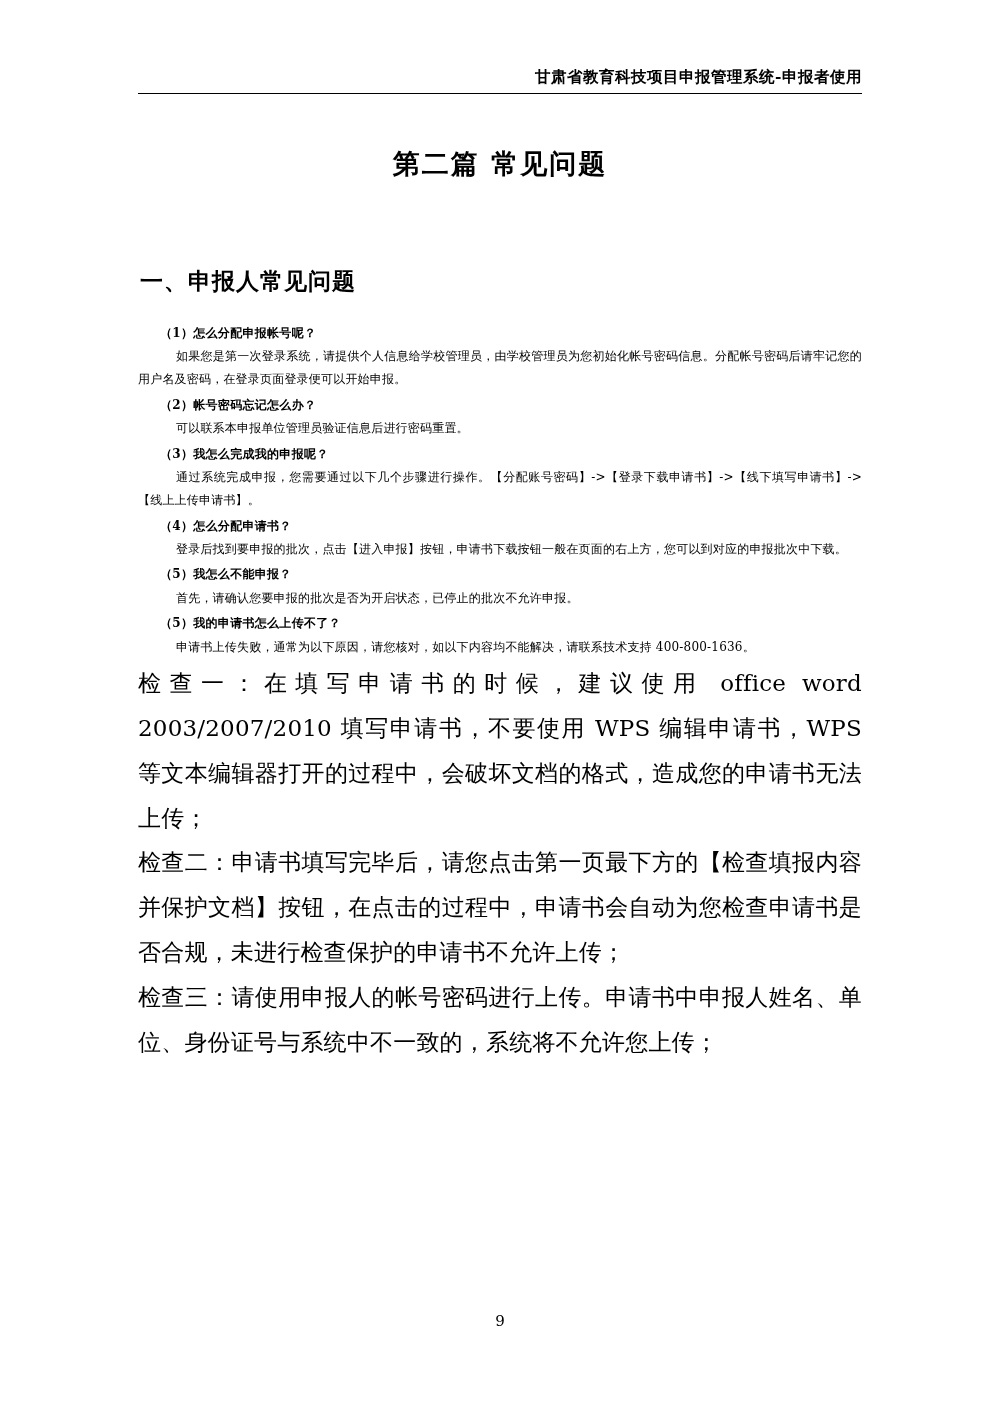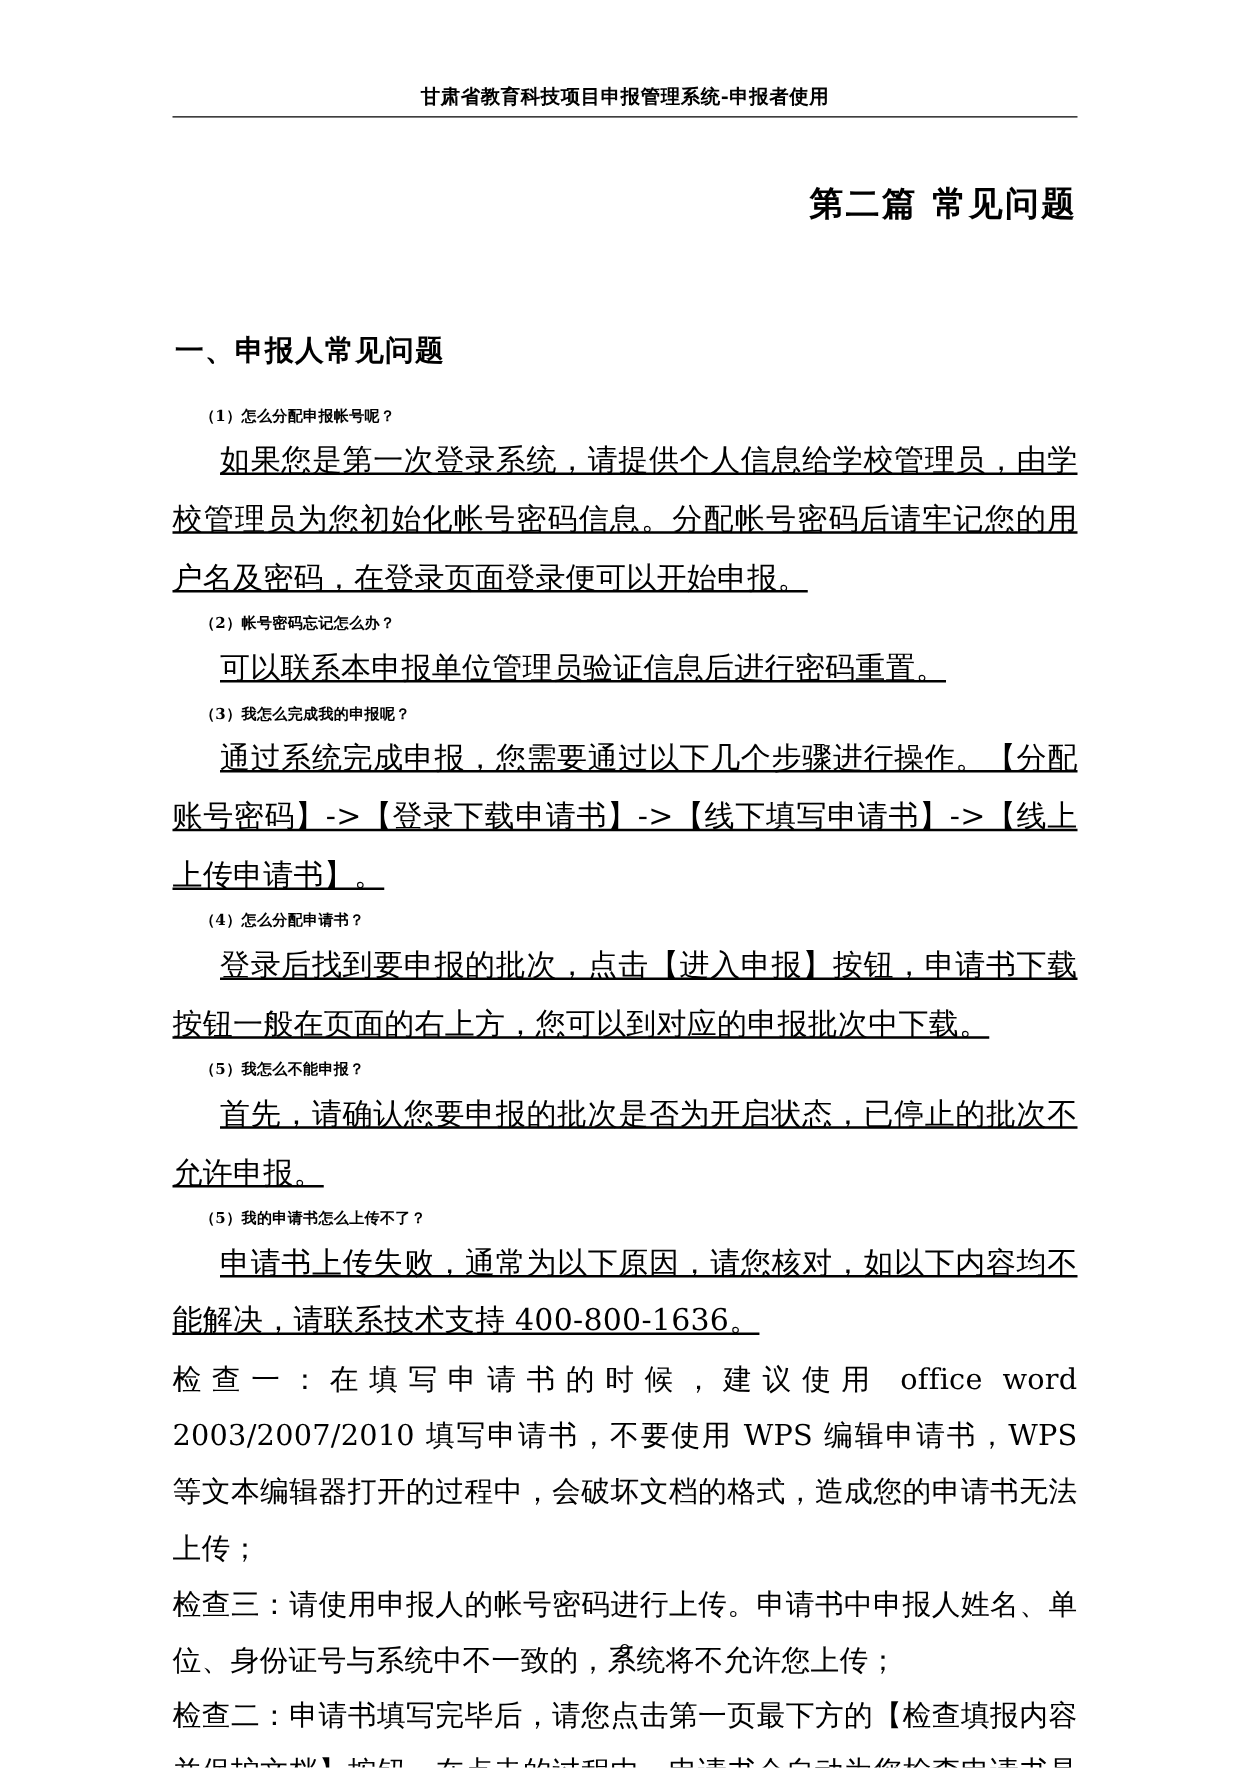--- a/index.html
+++ b/index.html
@@ -19,38 +19,38 @@
   .page {
     width: 1000px;
     height: 1414px;
     position: relative;
     box-sizing: border-box;
     padding: 0 138px;
   }
   
   .header {
     padding-top: 68px;
-    text-align: center;
+    text-align: right;
   }
   .header-title {
     font-family: "DejaVu Serif", "Liberation Serif", serif;
     font-weight: bold;
     font-size: 15.5px;
     letter-spacing: 0.5px;
     color: #000;
     line-height: 1.2;
   }
   .header-rule {
     margin-top: 6px;
     border-bottom: 1.6px solid #000;
     width: 100%;
   }
   
   .doc-title {
-    text-align: right;
+    text-align: center;
     font-weight: bold;
     font-size: 27px;
     letter-spacing: 2px;
     margin-top: 52px;
     line-height: 1.3;
   }
   .section-title {
     font-weight: bold;
     font-size: 23px;
     letter-spacing: 1px;
@@ -64,27 +64,26 @@
   }
   .q {
     font-weight: bold;
     font-size: 12px;
     line-height: 1.95;
     margin-top: 2px;
     text-indent: 22px;
     letter-spacing: 0.3px;
   }
   .a {
-    font-size: 24px;
+    font-size: 12px;
     line-height: 1.95;
     text-align: justify;
     text-justify: inter-ideograph;
     text-indent: 38px;
     letter-spacing: 0.2px;
-    text-decoration: underline;
   }
   .checks {
     margin-top: 2px;
   }
   .check {
     font-size: 23px;
     line-height: 1.95;
     text-align: justify;
     text-justify: inter-ideograph;
     text-indent: 0;
@@ -130,22 +129,22 @@
     <div class="a">登录后找到要申报的批次，点击【进入申报】按钮，申请书下载按钮一般在页面的右上方，您可以到对应的申报批次中下载。</div>
 
     <div class="q">（5）我怎么不能申报？</div>
     <div class="a">首先，请确认您要申报的批次是否为开启状态，已停止的批次不允许申报。</div>
 
     <div class="q">（5）我的申请书怎么上传不了？</div>
     <div class="a">申请书上传失败，通常为以下原因，请您核对，如以下内容均不能解决，请联系技术支持 400-800-1636。</div>
 
     <div class="checks">
       <div class="check">检查一：在填写申请书的时候，建议使用 office word 2003/2007/2010 填写申请书，不要使用 WPS 编辑申请书，WPS 等文本编辑器打开的过程中，会破坏文档的格式，造成您的申请书无法上传；</div>
+      <div class="check">检查二：申请书填写完毕后，请您点击第一页最下方的【检查填报内容并保护文档】按钮，在点击的过程中，申请书会自动为您检查申请书是否合规，未进行检查保护的申请书不允许上传；</div>
       <div class="check">检查三：请使用申报人的帐号密码进行上传。申请书中申报人姓名、单位、身份证号与系统中不一致的，系统将不允许您上传；</div>
-      <div class="check">检查二：申请书填写完毕后，请您点击第一页最下方的【检查填报内容并保护文档】按钮，在点击的过程中，申请书会自动为您检查申请书是否合规，未进行检查保护的申请书不允许上传；</div>
     </div>
 
   </div>
 
   <div class="footer">
     <span>9</span>
   </div>
 
 </div>
 

